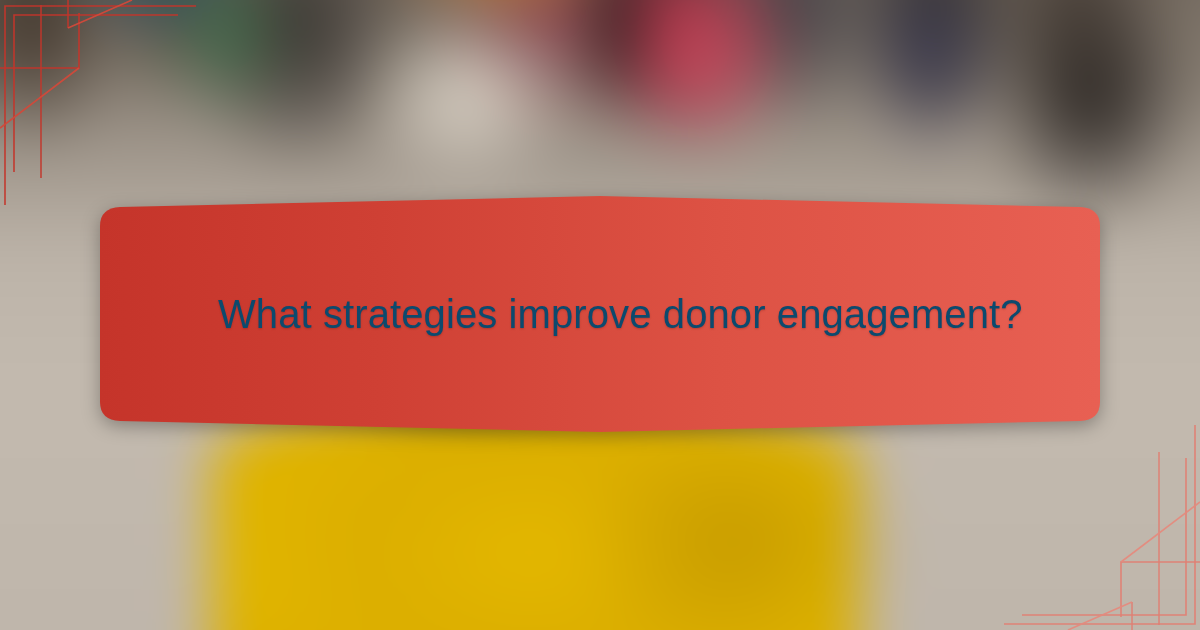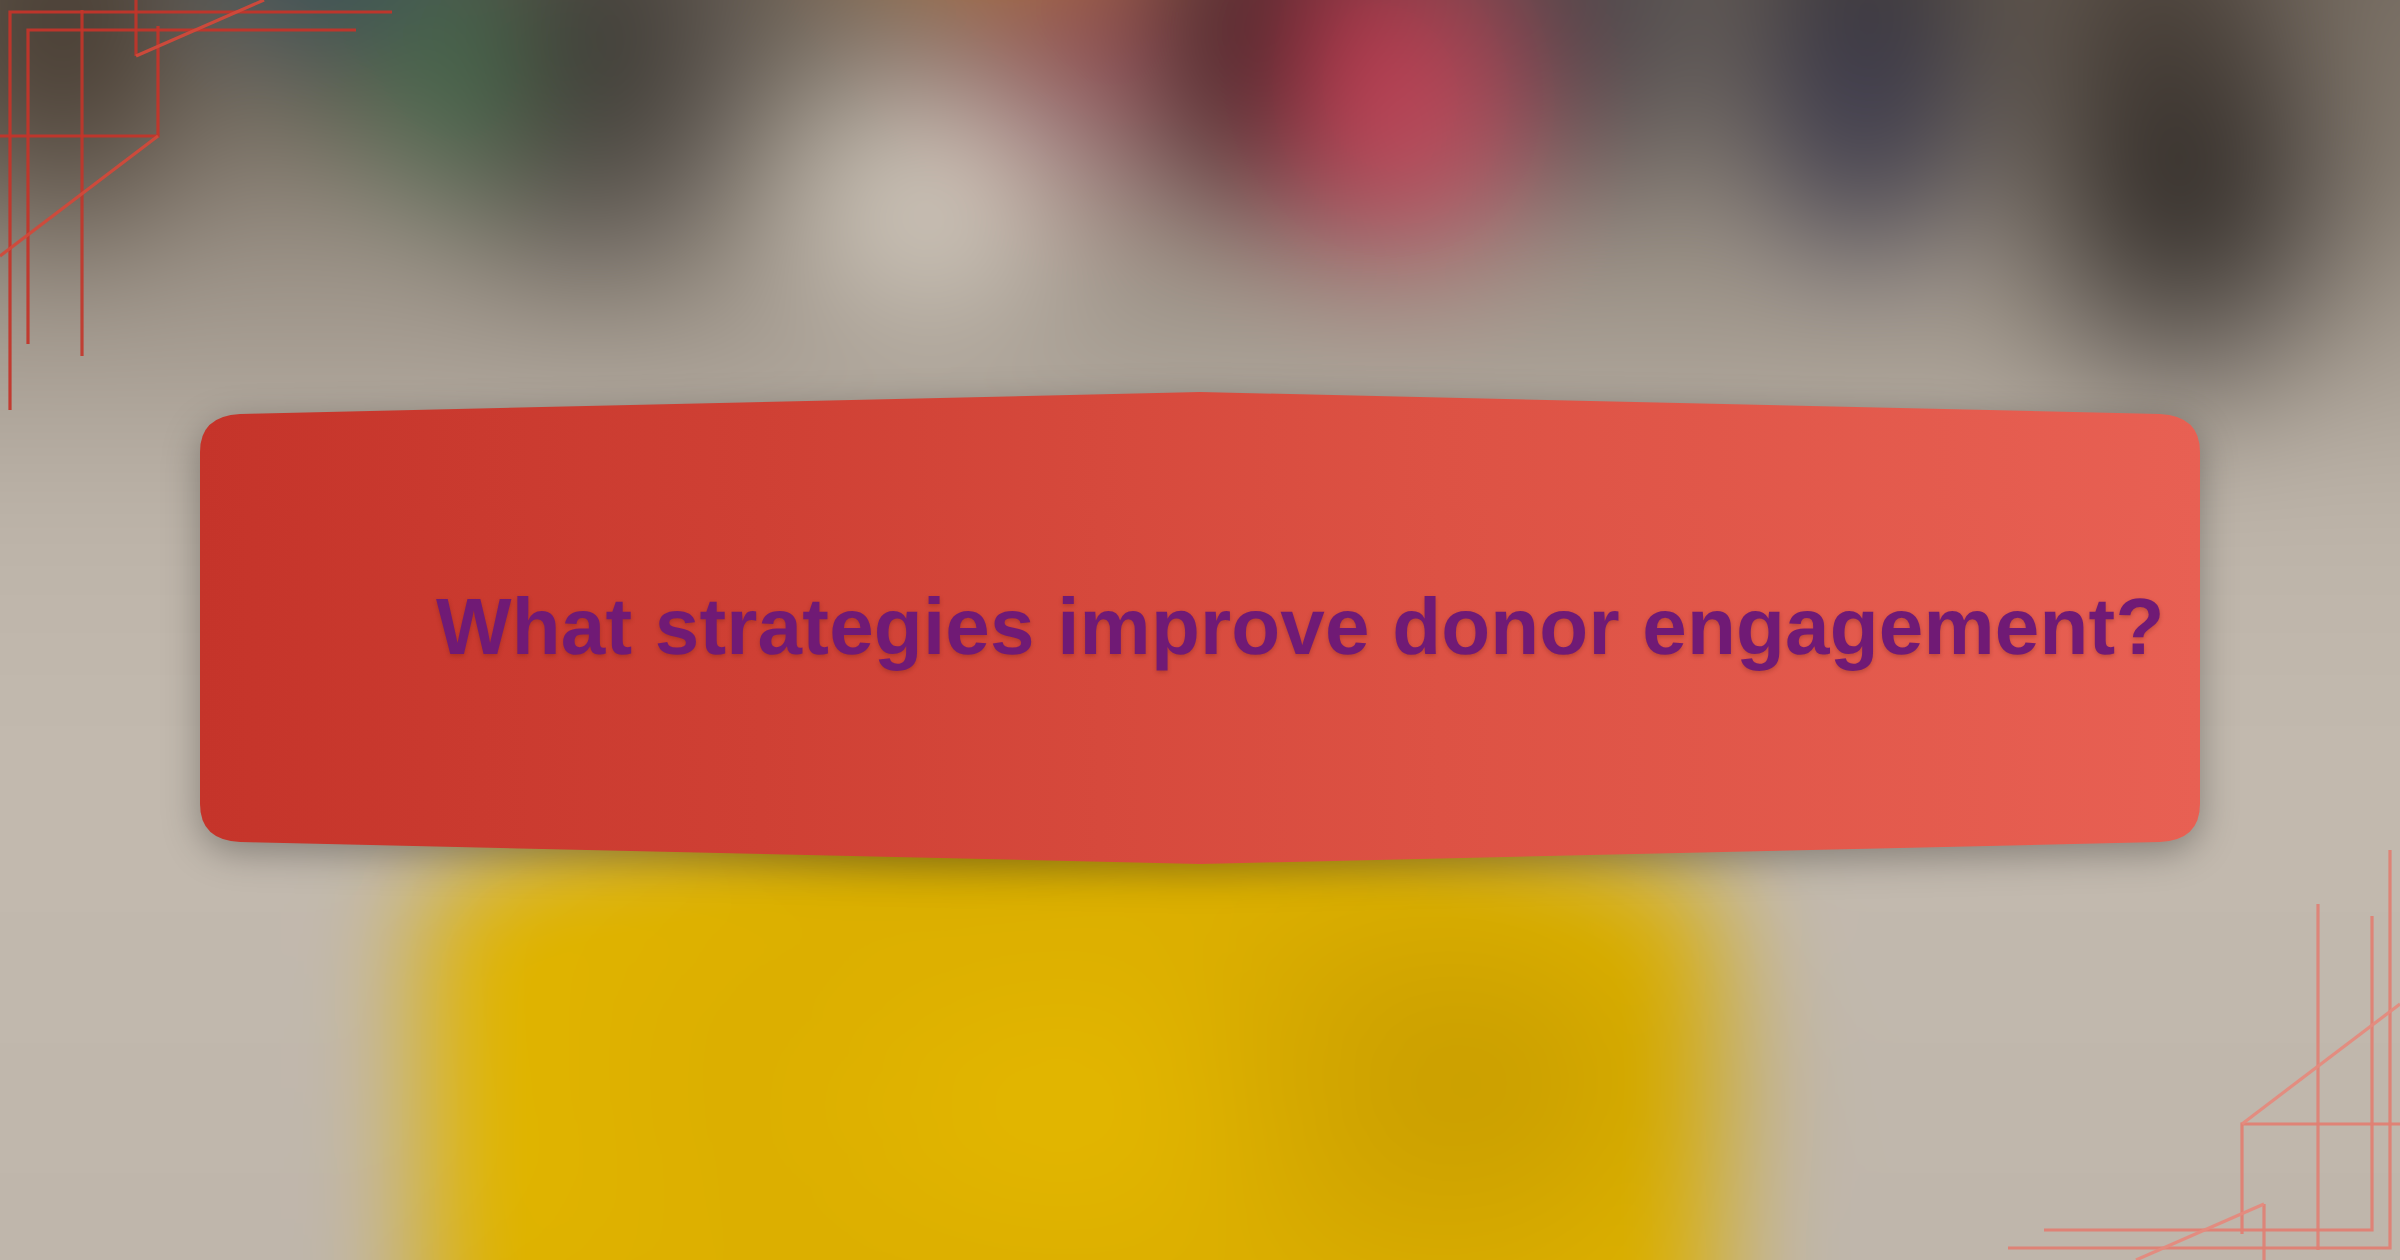--- a/index.html
+++ b/index.html
@@ -128,23 +128,23 @@
     filter: drop-shadow(0 5px 9px rgba(0,0,0,0.30));
   }
   .banner-text {
     position: absolute;
     left: 118px;
     top: 0;
     width: 820px;
     height: 236px;
     display: flex;
     align-items: center;
-    color: #701a75;
+    color: #0c4a6e;
     font-size: 40px;
-    font-weight: 700;
+    font-weight: 400;
     letter-spacing: 0.1px;
     line-height: 1.2;
     text-shadow: 0 1px 2px rgba(90,20,10,0.28);
     white-space: nowrap;
   }
 </style>
 </head>
 <body>
 
 <div id="stage">

